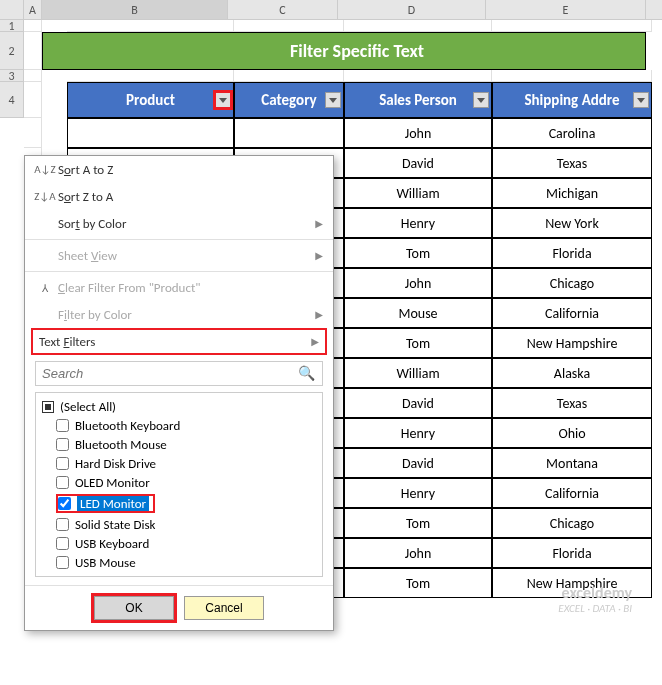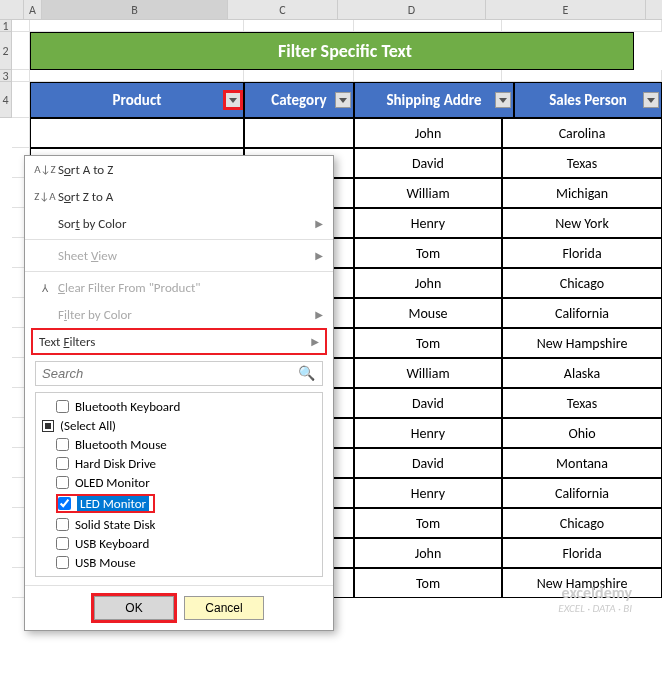--- a/index.html
+++ b/index.html
@@ -26,21 +26,21 @@
     .row-header.r4 { height: 36px; line-height: 36px; }
     
     .cells { flex: 1; }
     .row { display: flex; height: 30px; border-radius: 11px; }
     .row.r1 { height: 12px; }
     .row.r2 { height: 38px; }
     .row.r3 { height: 12px; }
     .row.r4 { height: 36px; }
     .cell { border-right: 1px solid #e0e0e0; border-bottom: 1px solid #e0e0e0; display: flex; align-items: center; justify-content: center; }
     .cell.col-A { width: 18px; }
-    .cell.col-B { width: 214px; }
+    .cell.col-B { width: 167px; margin-left: 25px; }
     .cell.col-C { width: 110px; }
     .cell.col-D { width: 148px; }
     .cell.col-E { width: 160px; }
     
     .title-cell { background: #70ad47; color: #fff; font-weight: bold; font-size: 18px; border: 1px solid #000; }
     .title-cell.left { border-right: none; }
     .title-cell.mid { border-left: none; border-right: none; }
     .title-cell.right { border-left: none; }
     
     .header-cell { background: #4472c4; color: #fff; font-weight: bold; font-size: 15px; border: 1px solid #000; position: relative; justify-content: center; }
@@ -126,26 +126,26 @@
       <div class="row r4">
         <div class="cell col-A"></div>
         <div class="cell col-B header-cell">
           <span>Product</span>
           <span class="filter-btn highlighted"></span>
         </div>
         <div class="cell col-C header-cell">
           <span>Category</span>
           <span class="filter-btn"></span>
         </div>
+        <div class="cell col-D header-cell">
+          <span>Sales Person</span>
+          <span class="filter-btn"></span>
+        </div>
         <div class="cell col-E header-cell">
           <span>Shipping Addre</span>
-          <span class="filter-btn"></span>
-        </div>
-        <div class="cell col-D header-cell">
-          <span>Sales Person</span>
           <span class="filter-btn"></span>
         </div>
       </div>
       <div id="data-rows">
           <div class="row">
     <div class="cell col-A"></div>
     <div class="cell col-B data-cell"></div>
     <div class="cell col-C data-cell"></div>
     <div class="cell col-D data-cell">John</div>
     <div class="cell col-E data-cell">Carolina</div>
@@ -294,27 +294,27 @@
     <div class="menu-item" style="padding:4px 6px">
       <span>Text <u>F</u>ilters</span>
       <span class="arrow">▶</span>
     </div>
   </div>
   <div class="search-box">
     <input type="text" placeholder="Search" style="">
     <span class="search-icon">🔍</span>
   </div>
   <div class="filter-list">
-    <div class="filter-item">
-      <input type="checkbox" style="">
-      <span>Bluetooth Keyboard</span>
-    </div>
     <div class="filter-item select-all">
       <span class="mixed"></span>
       <span>(Select All)</span>
+    </div>
+    <div class="filter-item">
+      <input type="checkbox" style="">
+      <span>Bluetooth Keyboard</span>
     </div>
     <div class="filter-item">
       <input type="checkbox" style="">
       <span>Bluetooth Mouse</span>
     </div>
     <div class="filter-item">
       <input type="checkbox" style="">
       <span>Hard Disk Drive</span>
     </div>
     <div class="filter-item">

